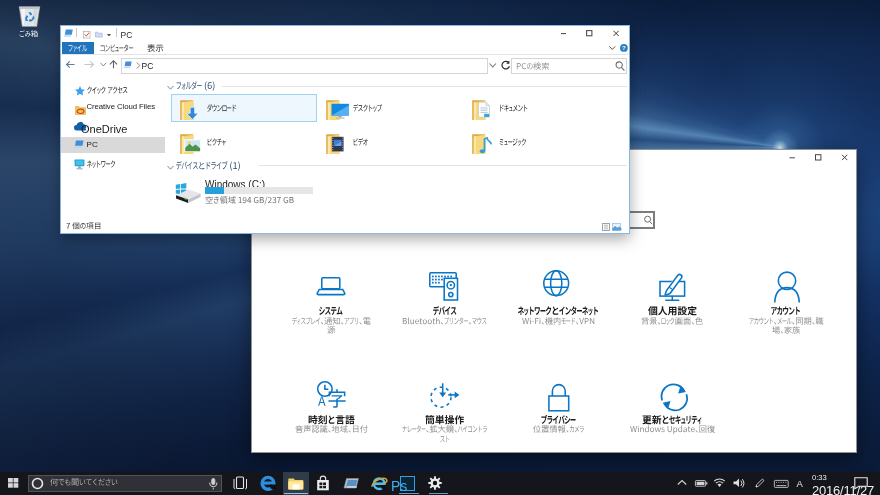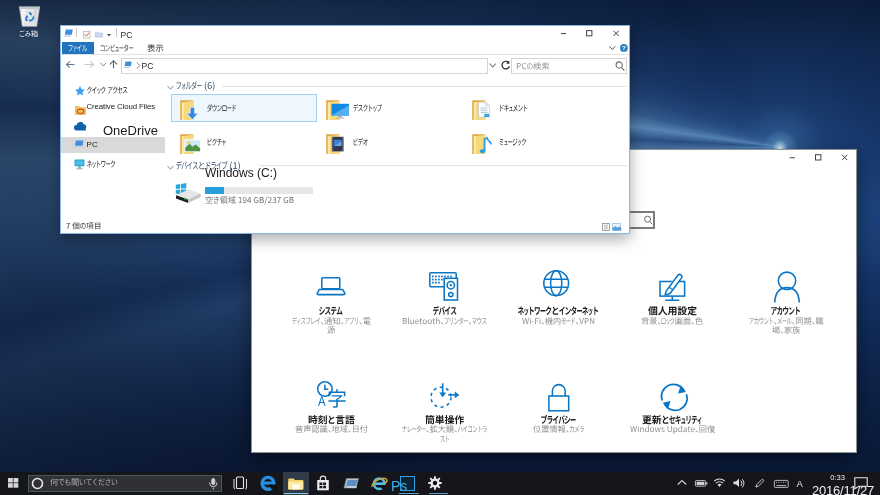--- a/index.html
+++ b/index.html
@@ -259,21 +259,21 @@
     <path fill="#1a1a1a" transform="translate(0,7.14) scale(0.0083,-0.0083)" d="M325 777 262 807C258 781 248 745 241 728C212 638 144 493 27 390L74 338C148 411 205 500 246 584H477C463 493 421 364 368 272C306 166 221 75 97 21L146 -44C273 25 354 117 416 228C477 336 519 471 537 572C541 588 548 611 553 625L507 666C497 659 482 656 463 656H278L295 698C301 717 314 751 325 777ZM618 361 646 283C740 326 833 386 905 446V76C905 38 903 -12 901 -31H967C965 -11 963 38 963 76V498C1033 566 1095 642 1147 721L1101 783C1054 700 986 613 916 548C840 478 736 408 618 361ZM1425 576 1383 551C1394 506 1422 379 1428 334L1471 360C1463 404 1435 536 1425 576ZM1635 520 1585 547C1577 419 1546 292 1505 205C1458 102 1384 26 1317 -8L1355 -75C1420 -32 1491 45 1544 163C1586 253 1611 360 1626 470C1629 483 1631 499 1635 520ZM1291 526 1248 497C1259 462 1291 324 1299 272L1343 300C1332 352 1302 483 1291 526ZM1995 777 1932 807C1928 781 1918 745 1911 728C1882 638 1814 493 1697 390L1744 338C1818 411 1875 500 1916 584H2147C2133 493 2091 364 2038 272C1976 166 1891 75 1767 21L1816 -44C1943 25 2024 117 2086 228C2147 336 2189 471 2207 572C2211 588 2218 611 2223 625L2177 666C2167 659 2152 656 2133 656H1948L1965 698C1971 717 1984 751 1995 777ZM3087 676 3054 723C3044 720 3019 717 3006 717C2965 717 2648 717 2616 717C2591 717 2562 721 2538 726V635C2565 639 2591 641 2616 641C2648 641 2956 641 3003 641C2981 579 2917 470 2855 417L2899 364C2977 443 3042 572 3069 640C3073 651 3082 666 3087 676ZM2816 544H2755C2757 518 2757 496 2757 472C2757 305 2742 162 2637 68C2618 48 2595 32 2576 23L2626 -37C2799 90 2816 273 2816 544ZM3419 777 3356 807C3352 781 3342 745 3335 728C3306 638 3238 493 3121 390L3168 338C3242 411 3299 500 3340 584H3571C3557 493 3515 364 3462 272C3400 166 3315 75 3191 21L3240 -44C3367 25 3448 117 3510 228C3571 336 3613 471 3631 572C3635 588 3642 611 3647 625L3601 666C3591 659 3576 656 3557 656H3372L3389 698C3395 717 3408 751 3419 777ZM4256 575 4216 621C4208 614 4195 608 4180 603C4152 594 4033 558 3917 525V681C3917 710 3919 744 3922 773H3857C3861 744 3862 711 3862 681V510C3790 490 3725 473 3695 467L3705 384L3862 432V129C3862 30 3885 -18 4012 -18C4097 -18 4165 -10 4225 2L4228 88C4160 69 4095 59 4016 59C3934 59 3917 81 3917 150V448L4174 524C4154 464 4104 354 4053 286L4101 244C4155 327 4209 452 4240 535C4244 548 4252 565 4256 575ZM4798 669 4763 708C4752 703 4735 700 4712 700C4687 700 4477 700 4450 700C4429 700 4391 704 4381 706V615C4389 616 4426 620 4450 620C4474 620 4691 620 4715 620C4698 537 4648 419 4602 342C4532 227 4431 108 4322 45L4366 -22C4466 45 4558 155 4631 270C4700 179 4772 62 4818 -27L4865 33C4821 112 4738 242 4667 332C4715 422 4758 539 4781 625C4785 639 4794 661 4798 669Z"></path>
   </svg>
 <svg class="ab" style="left:74.5px;top:104.5px" width="11" height="10">
     <path d="M.5,1.5 h3.5 l1,1.2 h5.5 v6.8 h-10 z" fill="#f3c64e" stroke="#caa23c" stroke-width=".5"></path>
     <ellipse cx="5.5" cy="6.3" rx="3.4" ry="2.2" fill="none" stroke="#d5452b" stroke-width="1.2"></ellipse>
   </svg>
 <div class="lt" style="left:86.5px;top:102px;font-size:7.8px;color:#1a1a1a;letter-spacing:-0.08px">Creative Cloud Files</div>
 <svg class="ab" style="left:73.5px;top:123px" width="12" height="8">
     <path d="M2.8,7.4 a2.7,2.7 0 0 1 -.2,-5.4 a3.7,3.7 0 0 1 7.1,-.8 a2.6,2.6 0 0 1 1.7,4.6 q.8,.25 .7,.85 q-.1,.75 -1.1,.75 z" fill="#1060aa"></path>
   </svg>
-<div class="lt" style="left:103px;top:122.8px;font-size:13px;color:#1a1a1a">OneDrive</div>
+<div class="lt" style="left:81px;top:122.8px;font-size:11px;color:#1a1a1a">OneDrive</div>
 <svg class="ab" style="left:74px;top:140px" width="11" height="9">
     <path d="M2,0.5 h7.5 l-1,5.2 h-7.5 z" fill="#3f8fdc"></path>
     <path d="M0.4,6.3 h7.6 l-0.9,1.7 h-7.6 z" fill="#c3d4e6"></path>
   </svg>
 <div class="lt" style="left:86.5px;top:140.3px;font-size:8.1px;color:#1a1a1a">PC</div>
 <svg class="ab" style="left:74px;top:158.5px" width="11" height="11">
     <rect x=".6" y="0.4" width="9.8" height="6.8" rx=".8" fill="#1d9fd4"></rect>
     <rect x="1.6" y="1.4" width="7.8" height="4.8" fill="#45c1e8"></rect>
     <path d="M4,9.3 h3 l-.4,-2.1 h-2.2 z" fill="#8aa5b8"></path>
     <path d="M2.4,9.8 h6.2" stroke="#8aa5b8" stroke-width="1"></path>
@@ -367,21 +367,21 @@
       <path d="M.8,1.7 L5.2,1 V5.6 L.8,6.1 Z"></path>
       <path d="M6,0.9 L11.3,0 V5.5 L6,5.55 Z"></path>
       <path d="M.8,7 L5.2,6.5 V11.2 L.8,10.6 Z"></path>
       <path d="M6,6.5 L11.3,6.6 V12.2 L6,11.3 Z"></path>
     </g>
     <path d="M1,12.2 L13.4,6.6 L25.6,10.6 L13.2,16.6 Z" fill="#e4e6e8"></path>
     <path d="M1,12.2 L13.2,16.6 V20 L1,15.6 Z" fill="#1d1e20"></path>
     <path d="M13.2,16.6 L25.6,10.6 V14 L13.2,20 Z" fill="#c2c6cb"></path>
     <path d="M9.2,14.4 L11.6,15.3 V16.9 L9.2,16 Z" fill="#52c452"></path>
   </svg>
-<div class="lt" style="left:205px;top:166px;font-size:12px;color:#1a1a1a">Windows (C:)</div>
+<div class="lt" style="left:205px;top:179px;font-size:10px;color:#1a1a1a">Windows (C:)</div>
 <div class="ab" style="left:205px;top:186.5px;width:108px;height:7px;background:#e6e6e6"></div>
 <div class="ab" style="left:205px;top:186.5px;width:19px;height:7px;background:#26a0da"></div>
 <svg class="ab" style="left:205.0px;top:196.3px" width="89.1" height="8.2">
     <path fill="#6b6b6b" transform="translate(0,7.05) scale(0.0082,-0.0082)" d="M78 736V534H152V667H347C330 521 282 438 66 396C82 381 101 351 107 332C344 386 404 490 425 667H571V468C571 394 592 374 681 374C699 374 805 374 825 374C892 374 913 399 921 494C901 499 871 509 855 521C852 450 846 440 817 440C794 440 706 440 688 440C651 440 645 444 645 468V667H848V556H925V736H536V840H459V736ZM60 19V-50H941V19H536V221H854V290H165V221H459V19ZM1224 265 1158 281C1139 237 1124 195 1125 138C1126 10 1219 -48 1386 -48C1458 -48 1525 -42 1585 -31L1587 49C1526 34 1464 28 1385 28C1251 28 1189 69 1189 152C1189 196 1204 230 1224 265ZM1392 698 1398 673C1316 668 1219 671 1117 685L1121 612C1228 601 1332 599 1414 605L1437 527L1454 475C1358 465 1228 464 1101 480L1104 405C1235 394 1375 396 1478 407C1497 358 1519 309 1545 263C1518 267 1462 274 1417 280L1411 219C1470 211 1550 202 1597 187L1632 248C1620 262 1610 275 1601 291C1579 329 1559 372 1541 415C1601 425 1654 438 1695 451L1685 526C1645 511 1586 493 1515 483L1495 543L1477 612C1535 621 1596 636 1644 652L1635 724C1580 703 1521 688 1461 679C1451 719 1444 760 1440 798L1368 787C1376 759 1385 728 1392 698ZM2335 422H2628V324H2335ZM2335 268H2628V169H2335ZM2335 574H2628V478H2335ZM2365 93C2322 48 2231 -4 2151 -33C2167 -45 2190 -69 2202 -83C2282 -53 2376 1 2430 54ZM2520 49C2581 11 2658 -46 2695 -83L2755 -40C2715 -2 2637 52 2576 88ZM1840 422V355H1947V-78H2015V355H2141V127C2141 117 2139 114 2128 114C2117 113 2086 113 2046 114C2055 95 2063 69 2065 49C2119 49 2155 49 2178 61C2202 72 2208 92 2208 126V422ZM1998 840C1963 753 1896 641 1800 557C1814 547 1835 520 1844 503C1871 527 1895 553 1917 579V519H2165V583H1920C1973 646 2013 711 2042 766C2103 710 2170 629 2203 578L2253 642C2214 698 2130 782 2064 840ZM2265 633V111H2700V633H2491L2520 728H2731V793H2226V728H2436C2431 697 2424 663 2417 633ZM3074 103 3093 31C3189 58 3316 95 3436 130L3429 193C3298 159 3163 123 3074 103ZM3195 468H3326V299H3195ZM3137 529V238H3387V529ZM2816 129 2844 55C2923 93 3021 143 3113 191L3092 258L2999 213V525H3090V596H2999V828H2929V596H2823V525H2929V180C2887 160 2848 142 2816 129ZM3642 529C3618 434 3586 347 3546 270C3532 369 3522 489 3517 623H3729V692H3675L3720 735C3694 765 3641 808 3597 838L3554 800C3598 768 3648 723 3673 692H3515L3514 839H3442L3444 692H3107V623H3446C3453 452 3466 298 3490 177C3434 97 3365 30 3284 -22C3300 -33 3329 -58 3339 -71C3403 -26 3460 29 3510 91C3541 -15 3584 -79 3645 -79C3708 -79 3729 -36 3741 97C3725 104 3702 120 3687 136C3683 32 3674 -8 3654 -8C3618 -8 3587 57 3564 167C3627 266 3675 383 3710 515ZM4092 0H4494V76H4347V733H4277C4237 710 4190 693 4125 681V623H4256V76H4092ZM4794 -13C4931 -13 5060 101 5060 398C5060 631 4954 746 4813 746C4699 746 4603 651 4603 508C4603 357 4683 278 4805 278C4866 278 4929 313 4974 367C4967 140 4885 63 4791 63C4743 63 4699 84 4667 119L4617 62C4658 19 4714 -13 4794 -13ZM4973 444C4924 374 4869 346 4820 346C4733 346 4689 410 4689 508C4689 609 4743 675 4814 675C4907 675 4963 595 4973 444ZM5454 0H5540V202H5638V275H5540V733H5439L5134 262V202H5454ZM5454 275H5229L5396 525C5417 561 5437 598 5455 633H5459C5457 596 5454 536 5454 500ZM6282 -13C6380 -13 6461 23 6508 72V380H6267V303H6423V111C6394 84 6343 68 6291 68C6134 68 6046 184 6046 369C6046 552 6142 665 6290 665C6363 665 6411 634 6448 596L6498 656C6456 700 6389 746 6287 746C6093 746 5951 603 5951 366C5951 128 6089 -13 6282 -13ZM6683 0H6916C7080 0 7194 71 7194 215C7194 315 7132 373 7045 390V395C7114 417 7152 481 7152 554C7152 683 7048 733 6900 733H6683ZM6775 422V660H6888C7003 660 7061 628 7061 542C7061 467 7010 422 6884 422ZM6775 74V350H6903C7032 350 7103 309 7103 218C7103 119 7029 74 6903 74ZM7250 -179H7317L7616 794H7550ZM7675 0H8136V79H7933C7896 79 7851 75 7813 72C7985 235 8101 384 8101 531C8101 661 8018 746 7887 746C7794 746 7730 704 7671 639L7724 587C7765 636 7816 672 7876 672C7967 672 8011 611 8011 527C8011 401 7905 255 7675 54ZM8449 -13C8580 -13 8685 65 8685 196C8685 297 8616 361 8530 382V387C8608 414 8660 474 8660 563C8660 679 8570 746 8446 746C8362 746 8297 709 8242 659L8291 601C8333 643 8384 672 8443 672C8520 672 8567 626 8567 556C8567 477 8516 416 8364 416V346C8534 346 8592 288 8592 199C8592 115 8531 63 8443 63C8360 63 8305 103 8262 147L8215 88C8263 35 8335 -13 8449 -13ZM8939 0H9034C9046 287 9077 458 9249 678V733H8790V655H9146C9002 455 8952 278 8939 0ZM9909 -13C10007 -13 10088 23 10135 72V380H9894V303H10050V111C10021 84 9970 68 9918 68C9761 68 9673 184 9673 369C9673 552 9769 665 9917 665C9990 665 10038 634 10075 596L10125 656C10083 700 10016 746 9914 746C9720 746 9578 603 9578 366C9578 128 9716 -13 9909 -13ZM10310 0H10543C10707 0 10821 71 10821 215C10821 315 10759 373 10672 390V395C10741 417 10779 481 10779 554C10779 683 10675 733 10527 733H10310ZM10402 422V660H10515C10630 660 10688 628 10688 542C10688 467 10637 422 10511 422ZM10402 74V350H10530C10659 350 10730 309 10730 218C10730 119 10656 74 10530 74Z"></path>
   </svg>
 <svg class="ab" style="left:66.0px;top:221.8px" width="35.6" height="7.8">
     <path fill="#3a3a3a" transform="translate(0,6.71) scale(0.0078,-0.0078)" d="M198 0H293C305 287 336 458 508 678V733H49V655H405C261 455 211 278 198 0ZM1331 343H1500V187H1331ZM1121 780V-79H1190V-20H1634V-72H1706V780ZM1190 48V713H1634V48ZM1273 399V131H1560V399H1444V509H1600V567H1444V681H1383V567H1232V509H1383V399ZM1017 835C967 684 886 533 796 435C809 416 829 375 836 358C870 397 902 442 933 491V-81H1005V620C1036 683 1064 749 1086 815ZM2149 642C2139 550 2122 455 2101 372C2058 203 2013 136 1973 136C1934 136 1885 192 1885 318C1885 454 1985 618 2149 642ZM2219 644C2364 629 2446 504 2446 353C2446 180 2339 85 2230 56C2211 51 2184 46 2157 43L2197 -31C2398 0 2516 140 2516 350C2516 553 2389 718 2190 718C1983 718 1819 528 1819 311C1819 146 1894 44 1970 44C2049 44 2116 149 2168 355C2192 448 2208 550 2219 644ZM3076 418H3409V320H3076ZM3076 265H3409V166H3076ZM3076 570H3409V473H3076ZM3114 92C3064 49 2961 0 2875 -28C2890 -42 2912 -65 2922 -81C3010 -52 3114 0 3179 50ZM3279 48C3348 11 3436 -45 3479 -82L3538 -37C3492 1 3403 55 3336 89ZM2591 182 2621 110C2719 145 2851 193 2976 238L2963 304L2818 255V653H2952V724H2612V653H2743V231ZM3005 629V108H3483V629H3246L3278 727H3521V792H2956V727H3193C3187 695 3179 660 3171 629ZM3792 470H4318V305H3792ZM3792 542V704H4318V542ZM3792 233H4318V67H3792ZM3717 778V-74H3792V-6H4318V-74H4396V778Z"></path>
   </svg>
 <svg class="ab" style="left:601.5px;top:223px" width="8" height="8" fill="none" stroke="#9a9a9a" stroke-width=".9">
     <rect x=".5" y=".5" width="7" height="7"></rect>
@@ -473,16 +473,16 @@
   </svg>
 <svg class="ab" style="left:755px;top:479px" width="10" height="9">
     <path d="M1,7.9 l.7,-2.3 L6.6,.7 a1.05,1.05 0 0 1 1.7,1.6 L3.4,7.2 z" fill="none" stroke="#d2d2d2" stroke-width=".9"></path>
     <circle cx="1.5" cy="7.6" r=".8" fill="#d2d2d2"></circle>
   </svg>
 <svg class="ab" style="left:774px;top:479.5px" width="15" height="8">
     <rect x=".4" y=".4" width="13.8" height="7" rx=".8" fill="none" stroke="#d2d2d2" stroke-width=".85"></rect>
     <path d="M2.2,2.4 h.9 M4.5,2.4 h.9 M6.8,2.4 h.9 M9.1,2.4 h.9 M11.4,2.4 h.9 M2.4,5.6 h9.8" stroke="#d2d2d2" stroke-width=".85"></path>
   </svg>
 <div class="lt" style="left:796.5px;top:477.5px;font-size:9.5px;color:#e8e8e8">A</div>
-<div class="lt" style="left:812px;top:472.8px;font-size:7.6px;color:#eeeeee;width:33px;text-align:right">0:33</div>
+<div class="lt" style="left:812px;top:472.8px;font-size:7.6px;color:#eeeeee;width:33px;text-align:left">0:33</div>
 <div class="lt" style="left:812px;top:483.2px;font-size:13px;color:#eeeeee;letter-spacing:-0.2px">2016/11/27</div>
 <svg class="ab" style="left:854px;top:477px" width="14" height="12">
     <path d="M.8,.8 h12.4 v8.4 h-8.4 l-4,2.6 v-2.6 z" fill="none" stroke="#e6e6e6" stroke-width="1.1"></path>
   </svg>
 </body></html>

